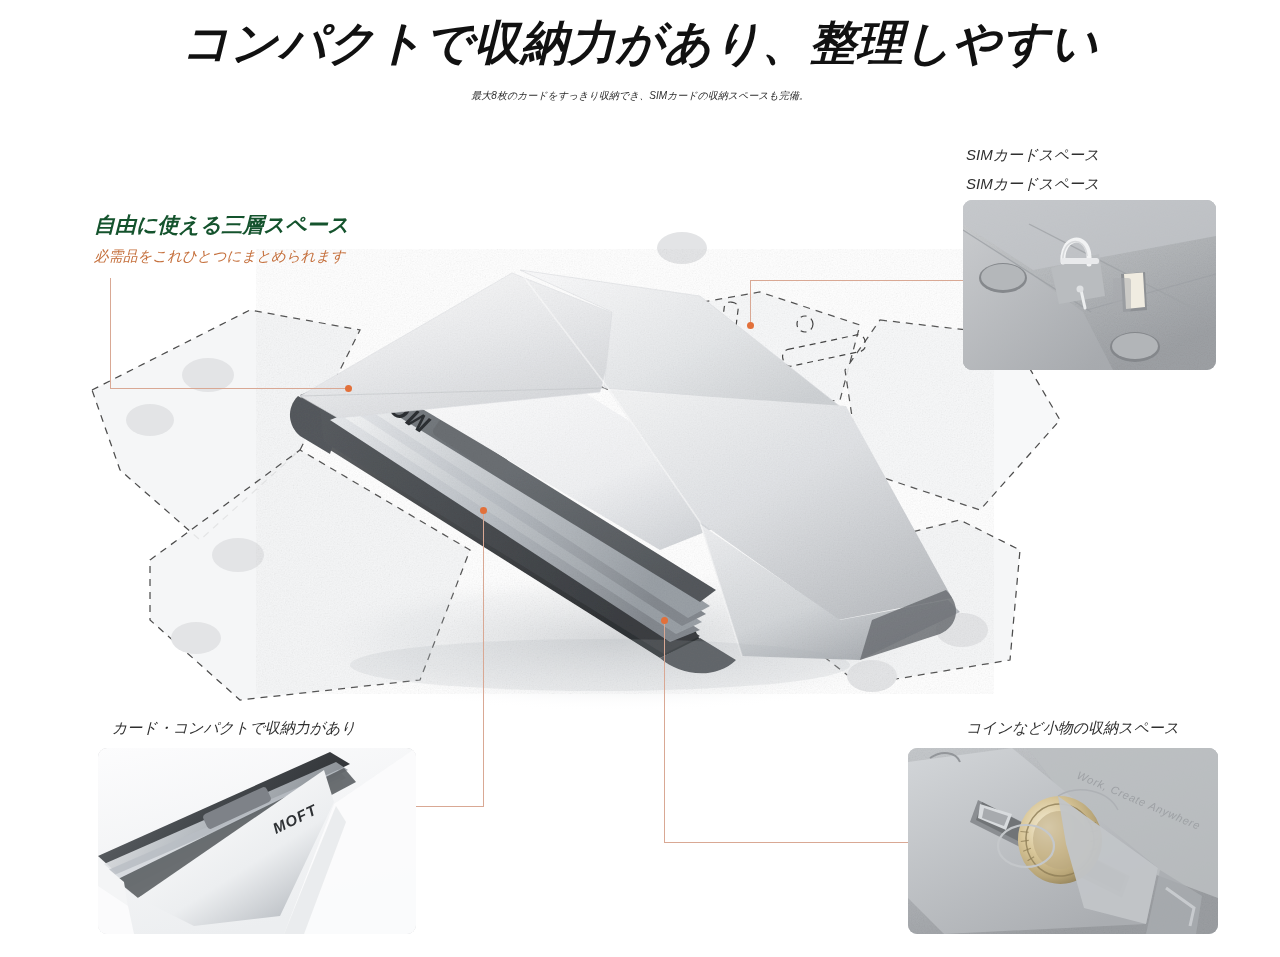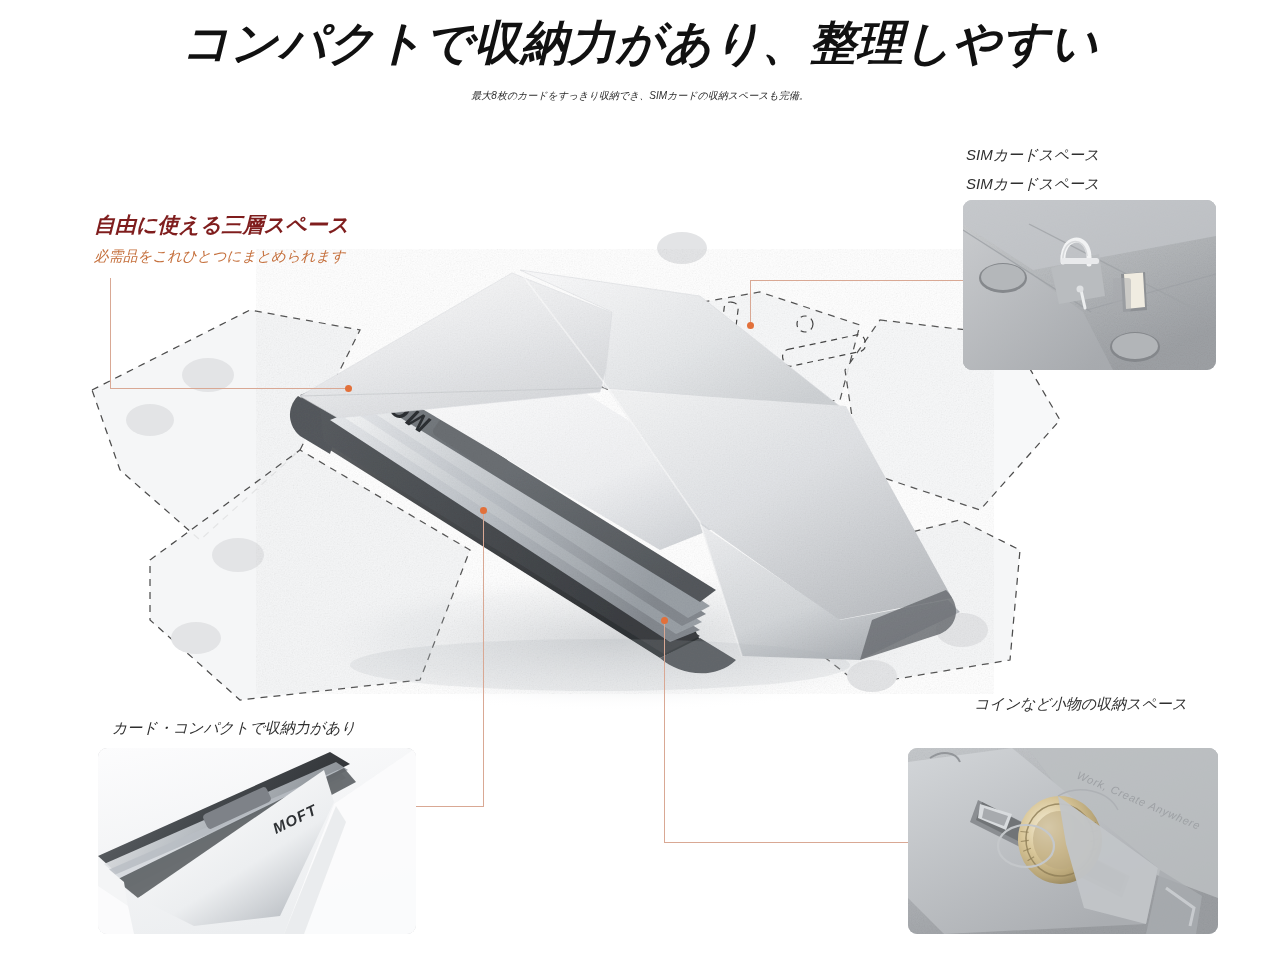--- a/index.html
+++ b/index.html
@@ -44,21 +44,21 @@
     font-weight: 400;
   }
   .subline.l1 { top: 88px; }
   .subline.l2 { top: 110px; }
 
   
   .label-strong {
     position: absolute;
     font-size: 21px;
     font-weight: 700;
-    color: #7f1d1d;
+    color: #14532d;
     white-space: nowrap;
   }
   .label-sub {
     position: absolute;
     font-size: 14.5px;
     font-weight: 500;
     color: #c5703d;
     white-space: nowrap;
   }
   .label-dark {
@@ -271,21 +271,21 @@
   <div class="leader-dot" style="left:661px; top:617px;"></div>
 
   <div class="label-strong" style="left:94px; top:211px;">自由に使える三層スペース</div>
   <div class="label-sub" style="left:94px; top:247px;">必需品をこれひとつにまとめられます</div>
 
   <div class="label-dark" style="left:966px; top:146px;">SIMカードスペース</div>
   <div class="label-dark" style="left:966px; top:175px;">SIMカードスペース</div>
 
   <div class="label-dark" style="left:112px; top:719px;">カード・コンパクトで収納力があり</div>
 
-  <div class="label-dark" style="left:966px; top:695px;margin-left:8px;">コインなど小物の収納スペース</div>
+  <div class="label-dark" style="left:966px; top:719px;">コインなど小物の収納スペース</div>
 
   <div class="inset" style="left:963px; top:200px; width:253px; height:170px;">
     <svg viewBox="0 0 253 170" xmlns="http://www.w3.org/2000/svg">
       <defs>
         <linearGradient id="simBase" x1="0" y1="0" x2="0.6" y2="1">
           <stop offset="0%" stop-color="#cfd1d3"></stop>
           <stop offset="50%" stop-color="#b6b9bc"></stop>
           <stop offset="100%" stop-color="#9ea1a5"></stop>
         </linearGradient>
         <linearGradient id="simPanel" x1="0" y1="0" x2="1" y2="0.8">

